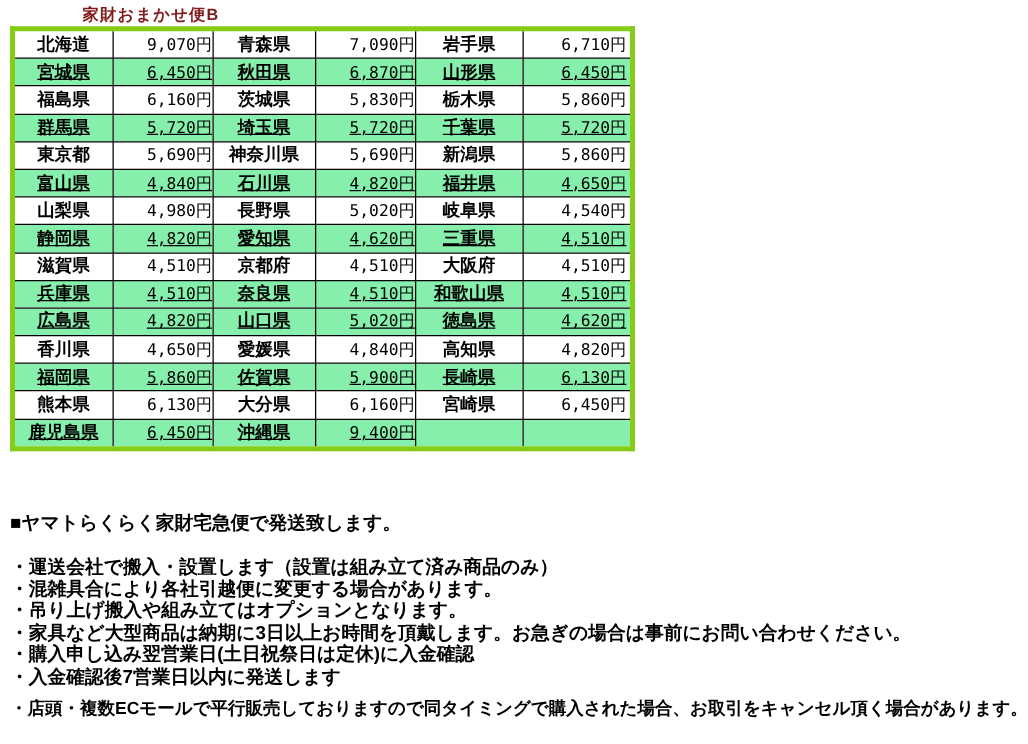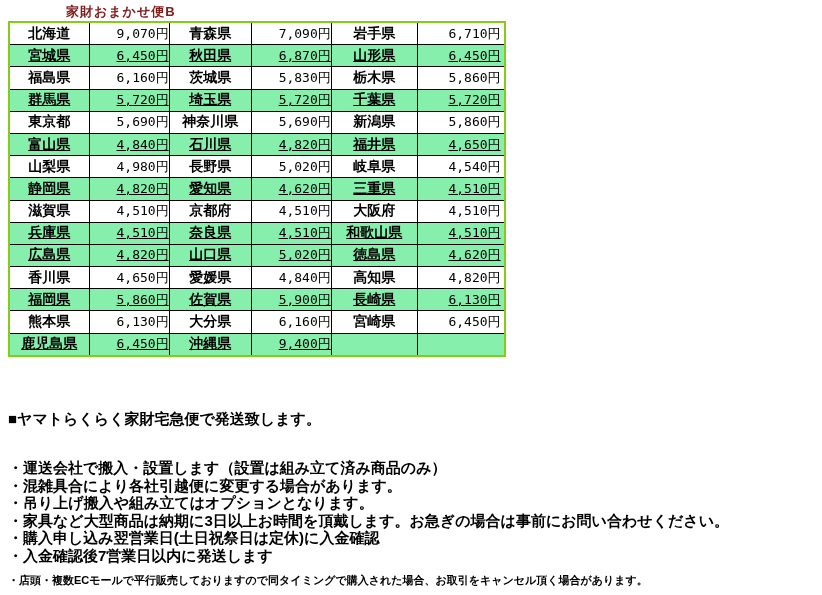--- a/index.html
+++ b/index.html
@@ -16,21 +16,21 @@
     font-size: 13px;
     font-weight: bold;
     color: #7f1d1d;
     letter-spacing: 1px;
   }
   table.fee-table {
     position: absolute;
     left: 8px; top: 21px;
     border-collapse: collapse;
     table-layout: fixed;
-    border: 2px solid #84cc16;
+    border: 4px solid #84cc16;
   }
   .fee-table td {
     border: 1px solid #000;
     height: 21.2px;
     padding: 0;
     text-align: center;
     vertical-align: middle;
     overflow: hidden;
     white-space: nowrap;
     background: #ffffff;
@@ -51,35 +51,35 @@
   .col-pref2 { width: 82px; }
   .col-price2 { width: 79px; }
   .col-pref3 { width: 86px; }
   .col-price3 { width: 88px; }
   .notes {
     position: absolute;
     left: 8px; top: 410px;
     width: 806px;
   }
   .notes-heading {
-    margin: 0 0 31px 0;
+    margin: 0 0 17px 0;
     font-size: 15px;
     font-weight: bold;
     line-height: 18px;
   }
   .bullet {
     margin: 0;
     font-size: 15px;
     font-weight: bold;
     line-height: 17.5px;
     white-space: nowrap;
   }
   .small-note {
     margin: 9px 0 0 0;
-    font-size: 11px;
+    font-size: 14px;
     font-weight: bold;
     line-height: 14px;
     white-space: nowrap;
   }
 </style>
 </head>
 <body>
 
 <div class="table-title">家財おまかせ便B</div>
 

